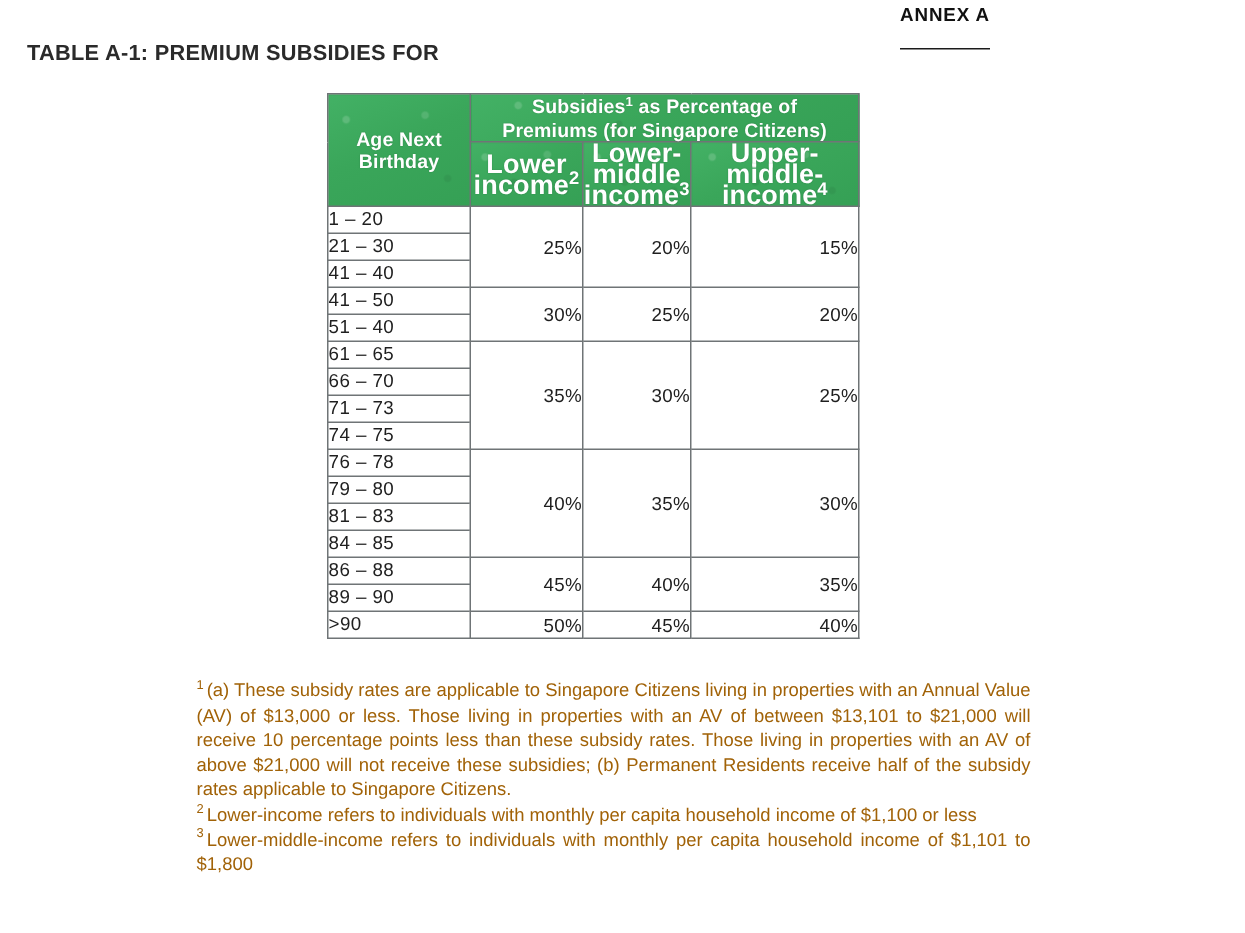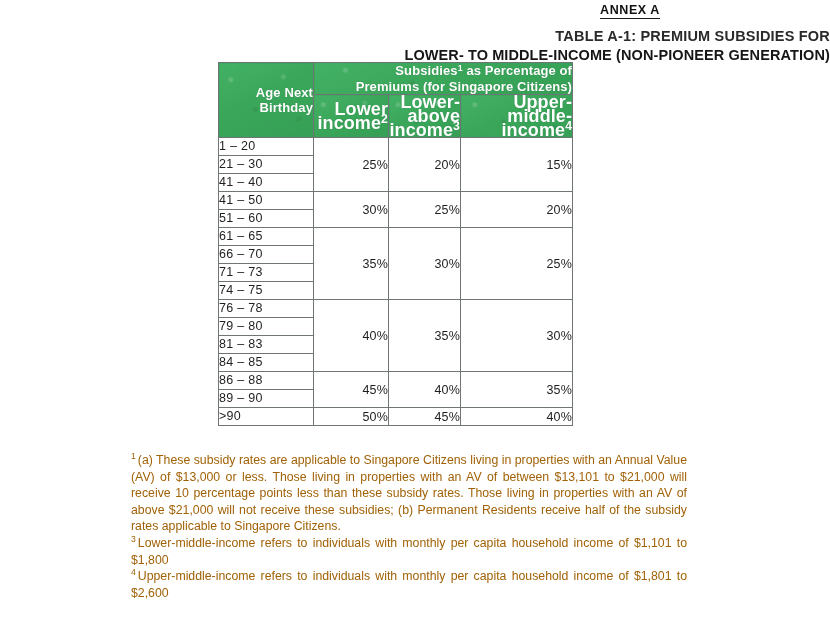--- a/index.html
+++ b/index.html
@@ -20,31 +20,31 @@
 
   
   #annex-label {
     position: absolute;
     top: 3px;
     left: 600px;
     font-size: 12.5px;
     font-weight: bold;
     letter-spacing: 0.6px;
     border-bottom: 1.6px solid #1b1b1b;
-    padding-bottom: 1px;
+    padding-bottom: 15px;
     color: #111;
   }
 
   
   #title-block {
     position: absolute;
     top: 27px;
     left: 0;
     width: 830px;
-    text-align: right;
+    text-align: left;
     line-height: 19px;
   }
   #title-line-1 {
     display: block;
     font-size: 14.5px;
     font-weight: bold;
     letter-spacing: 0.2px;
     color: #2a2a2a;
     padding-left: 18px;
   }
@@ -77,21 +77,21 @@
   .hd {
     background: #3eaa5f;
     background-image:
       radial-gradient(circle at 12% 22%, rgba(255,255,255,0.16) 0 2px, transparent 3px),
       radial-gradient(circle at 38% 62%, rgba(0,0,0,0.07) 0 2px, transparent 3px),
       radial-gradient(circle at 68% 18%, rgba(255,255,255,0.13) 0 2px, transparent 3px),
       radial-gradient(circle at 84% 75%, rgba(0,0,0,0.06) 0 2px, transparent 3px),
       linear-gradient(155deg, #43b165 0%, #3aa65a 45%, #35a055 100%);
     color: #ffffff;
     font-weight: bold;
-    text-align: right;
+    text-align: center;
     vertical-align: middle;
     font-size: 12.5px;
     line-height: 14.5px;
     letter-spacing: 0.1px;
     text-shadow: 0 0 1px rgba(0,0,0,0.22);
     border-color: #7fbf93;
   }
   .hd-outer { border-color: #6f7476; }
 
   #cell-age-next-birthday {
@@ -162,21 +162,20 @@
     margin-right: 2px;
   }
 </style>
 </head>
 <body>
 
 <div id="annex-label">ANNEX A</div>
 
 <div id="title-block">
   <span id="title-line-1">TABLE A-1: PREMIUM SUBSIDIES FOR</span>
-  <span id="title-line-2">LOWER- TO MIDDLE-INCOME (NON-PIONEER GENERATION)</span>
 </div>
 
 <table id="subsidy-table">
   <colgroup>
     <col class="c-age">
     <col class="c-low">
     <col class="c-lowmid">
     <col class="c-uppmid">
   </colgroup>
   <thead>
@@ -190,21 +189,21 @@
         <span>Premiums (for Singapore Citizens)</span>
       </th>
     </tr>
     <tr>
       <th class="hd hd-outer hd-sub">
         <span>Lower</span><br>
         <span>income</span><sup>2</sup>
       </th>
       <th class="hd hd-outer hd-sub">
         <span>Lower-</span><br>
-        <span>above</span><br>
+        <span>middle</span><br>
         <span>income</span><sup>3</sup>
       </th>
       <th class="hd hd-outer hd-sub">
         <span>Upper-middle-</span><br>
         <span>income</span><sup>4</sup>
       </th>
     </tr>
   </thead>
   <tbody id="subsidy-table-body">
 
@@ -220,21 +219,21 @@
       <tr>
         <td class="age-cell">41 – 40</td>
       </tr>
       <tr>
         <td class="age-cell">41 – 50</td>
         <td class="rate-cell" rowspan="2">30%</td>
         <td class="rate-cell" rowspan="2">25%</td>
         <td class="rate-cell" rowspan="2">20%</td>
       </tr>
       <tr>
-        <td class="age-cell">51 – 60</td>
+        <td class="age-cell">51 – 40</td>
       </tr>
       <tr>
         <td class="age-cell">61 – 65</td>
         <td class="rate-cell" rowspan="4">35%</td>
         <td class="rate-cell" rowspan="4">30%</td>
         <td class="rate-cell" rowspan="4">25%</td>
       </tr>
       <tr>
         <td class="age-cell">66 – 70</td>
       </tr>
@@ -272,15 +271,15 @@
         <td class="age-cell">&gt;90</td>
         <td class="rate-cell" rowspan="1">50%</td>
         <td class="rate-cell" rowspan="1">45%</td>
         <td class="rate-cell" rowspan="1">40%</td>
       </tr>
     </tbody>
 </table>
 
 <div id="footnotes">
   <p><span class="fn-mark">1</span><span>(a) These subsidy rates are applicable to Singapore Citizens living in properties with an Annual Value (AV) of $13,000 or less. Those living in properties with an AV of between $13,101 to $21,000 will receive 10 percentage points less than these subsidy rates. Those living in properties with an AV of above $21,000 will not receive these subsidies; (b) Permanent Residents receive half of the subsidy rates applicable to Singapore Citizens.</span></p>
+  <p><span class="fn-mark">2</span><span>Lower-income refers to individuals with monthly per capita household income of $1,100 or less</span></p>
   <p><span class="fn-mark">3</span><span>Lower-middle-income refers to individuals with monthly per capita household income of $1,101 to $1,800</span></p>
-  <p><span class="fn-mark">4</span><span>Upper-middle-income refers to individuals with monthly per capita household income of $1,801 to $2,600</span></p>
 </div>
 
 </body></html>

